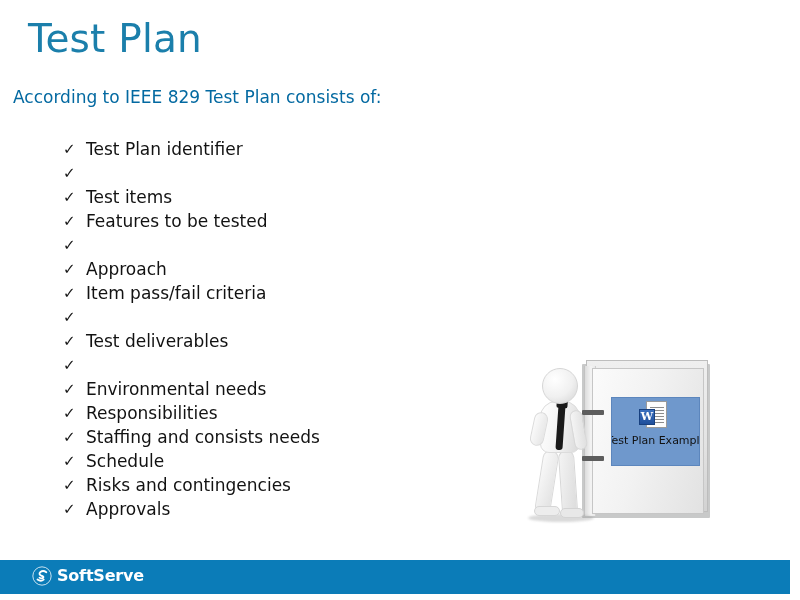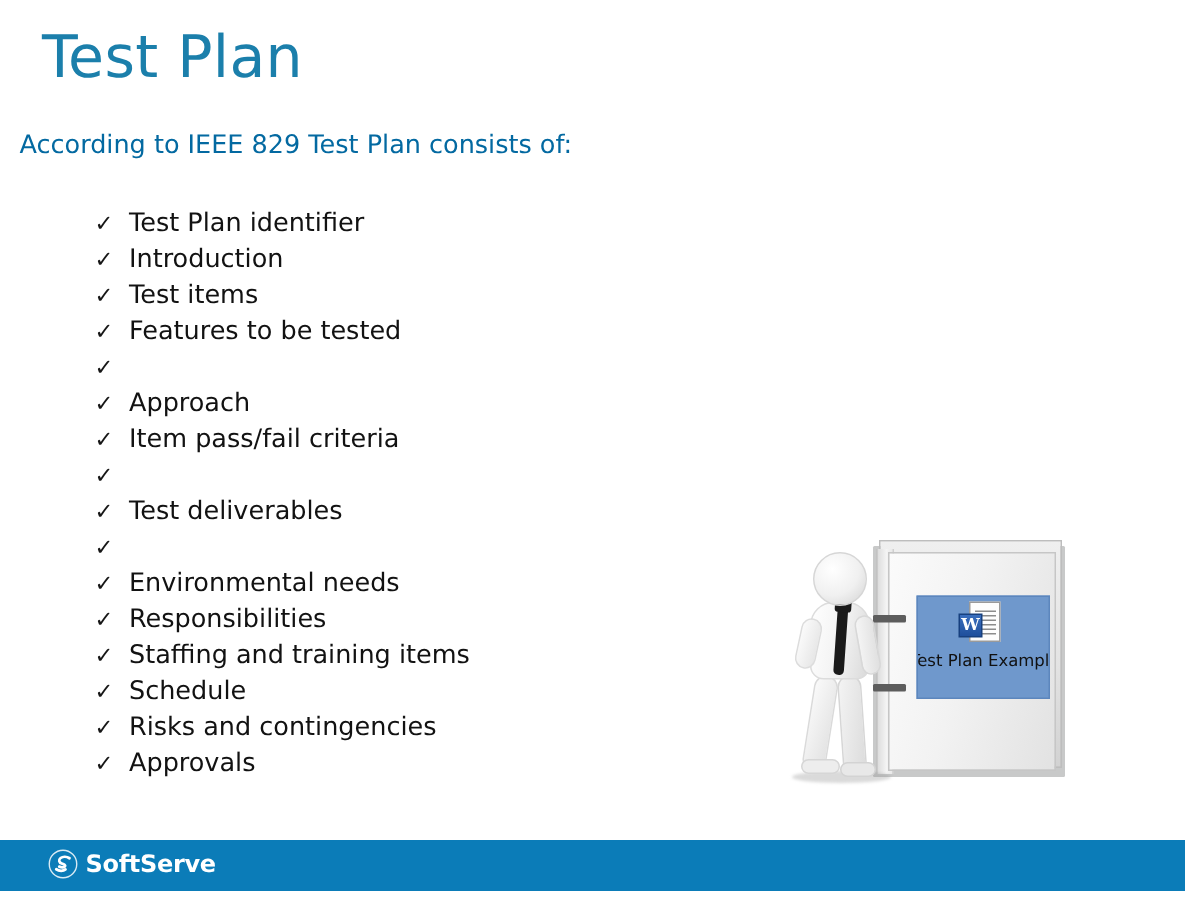--- a/index.html
+++ b/index.html
@@ -371,32 +371,32 @@
 <body>
 
 <div class="slide">
 
   <div class="slide-title">Test Plan</div>
 
   <div class="intro-text">According to IEEE 829 Test Plan consists of:</div>
 
   <ul class="bullet-list" id="bullet-list">
       <li class="bullet-item"><span class="check-icon">✓</span><span>Test Plan identifier</span></li>
-      <li class="bullet-item"><span class="check-icon">✓</span><span>Introduction</span></li>
+      <li class="bullet-item"><span class="check-icon">✓</span></li>
       <li class="bullet-item"><span class="check-icon">✓</span><span>Test items</span></li>
       <li class="bullet-item"><span class="check-icon">✓</span><span>Features to be tested</span></li>
       <li class="bullet-item"><span class="check-icon">✓</span></li>
       <li class="bullet-item"><span class="check-icon">✓</span><span>Approach</span></li>
       <li class="bullet-item"><span class="check-icon">✓</span><span>Item pass/fail criteria</span></li>
       <li class="bullet-item"><span class="check-icon">✓</span></li>
       <li class="bullet-item"><span class="check-icon">✓</span><span>Test deliverables</span></li>
       <li class="bullet-item"><span class="check-icon">✓</span></li>
       <li class="bullet-item"><span class="check-icon">✓</span><span>Environmental needs</span></li>
       <li class="bullet-item"><span class="check-icon">✓</span><span>Responsibilities</span></li>
-      <li class="bullet-item"><span class="check-icon">✓</span><span>Staffing and training items</span></li>
+      <li class="bullet-item"><span class="check-icon">✓</span><span>Staffing and consists needs</span></li>
       <li class="bullet-item"><span class="check-icon">✓</span><span>Schedule</span></li>
       <li class="bullet-item"><span class="check-icon">✓</span><span>Risks and contingencies</span></li>
       <li class="bullet-item"><span class="check-icon">✓</span><span>Approvals</span></li>
     </ul>
 
   <div class="illustration">
 
     <div class="binder-shadow"></div>
     <div class="binder-back"></div>
     <div class="binder-spine"></div>

